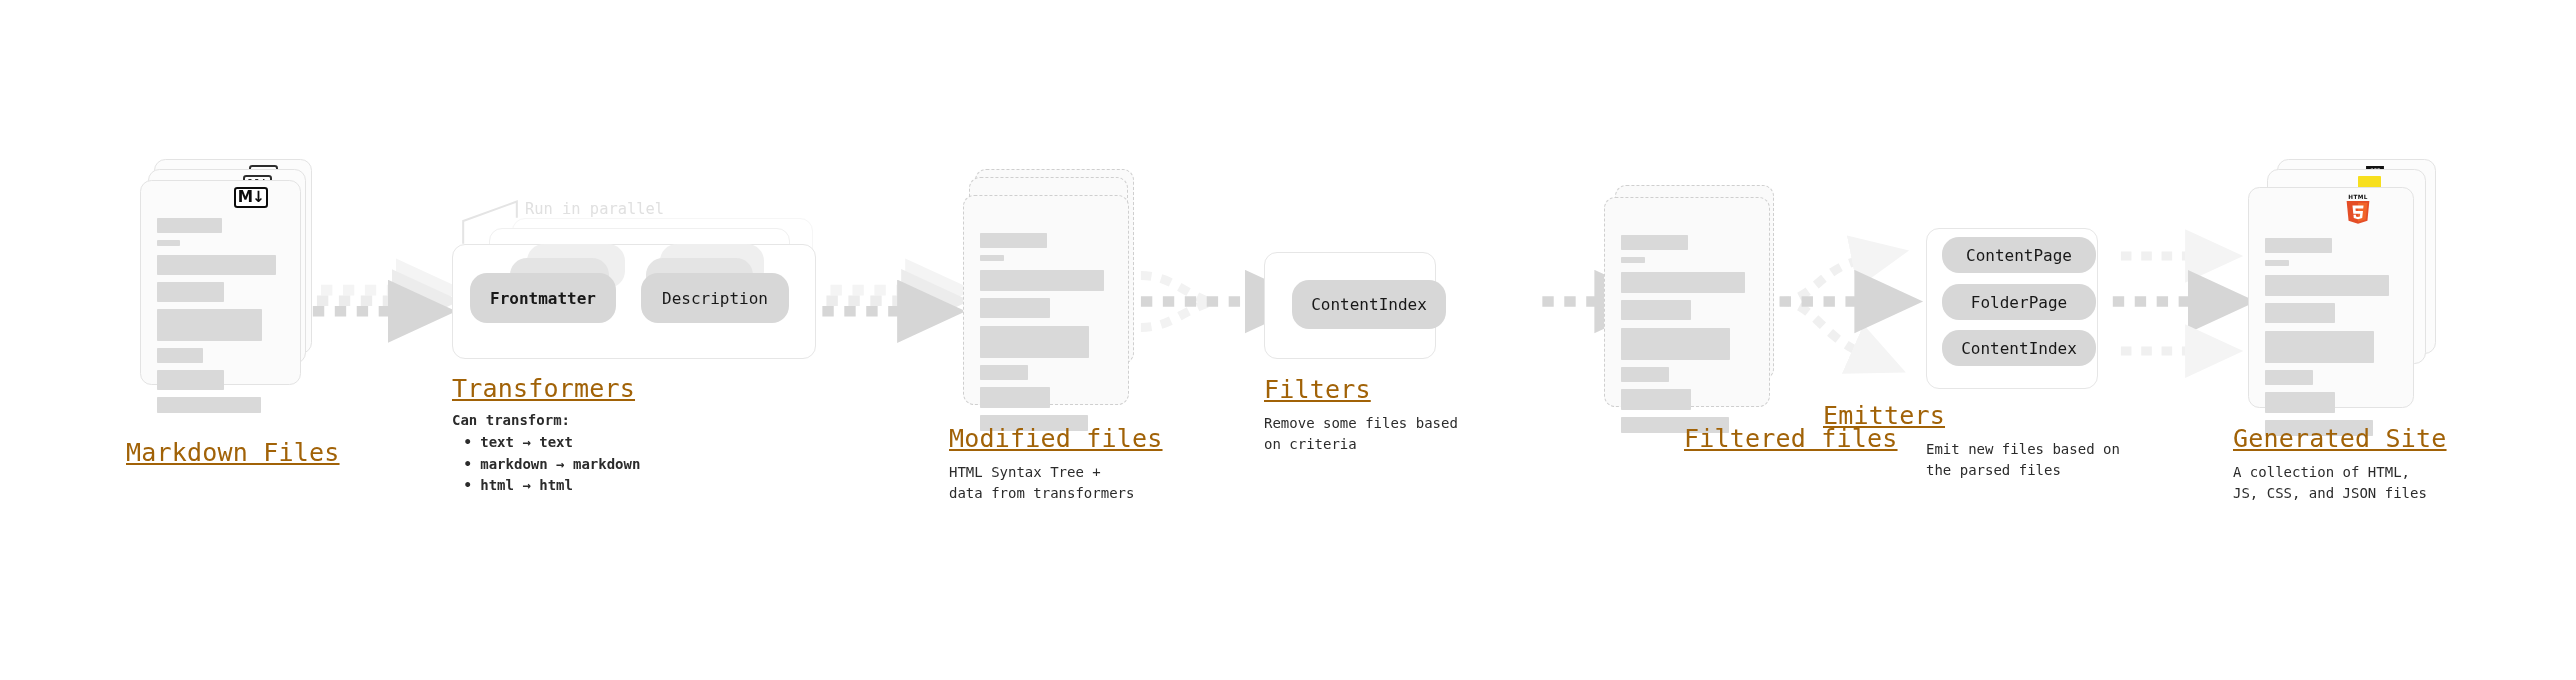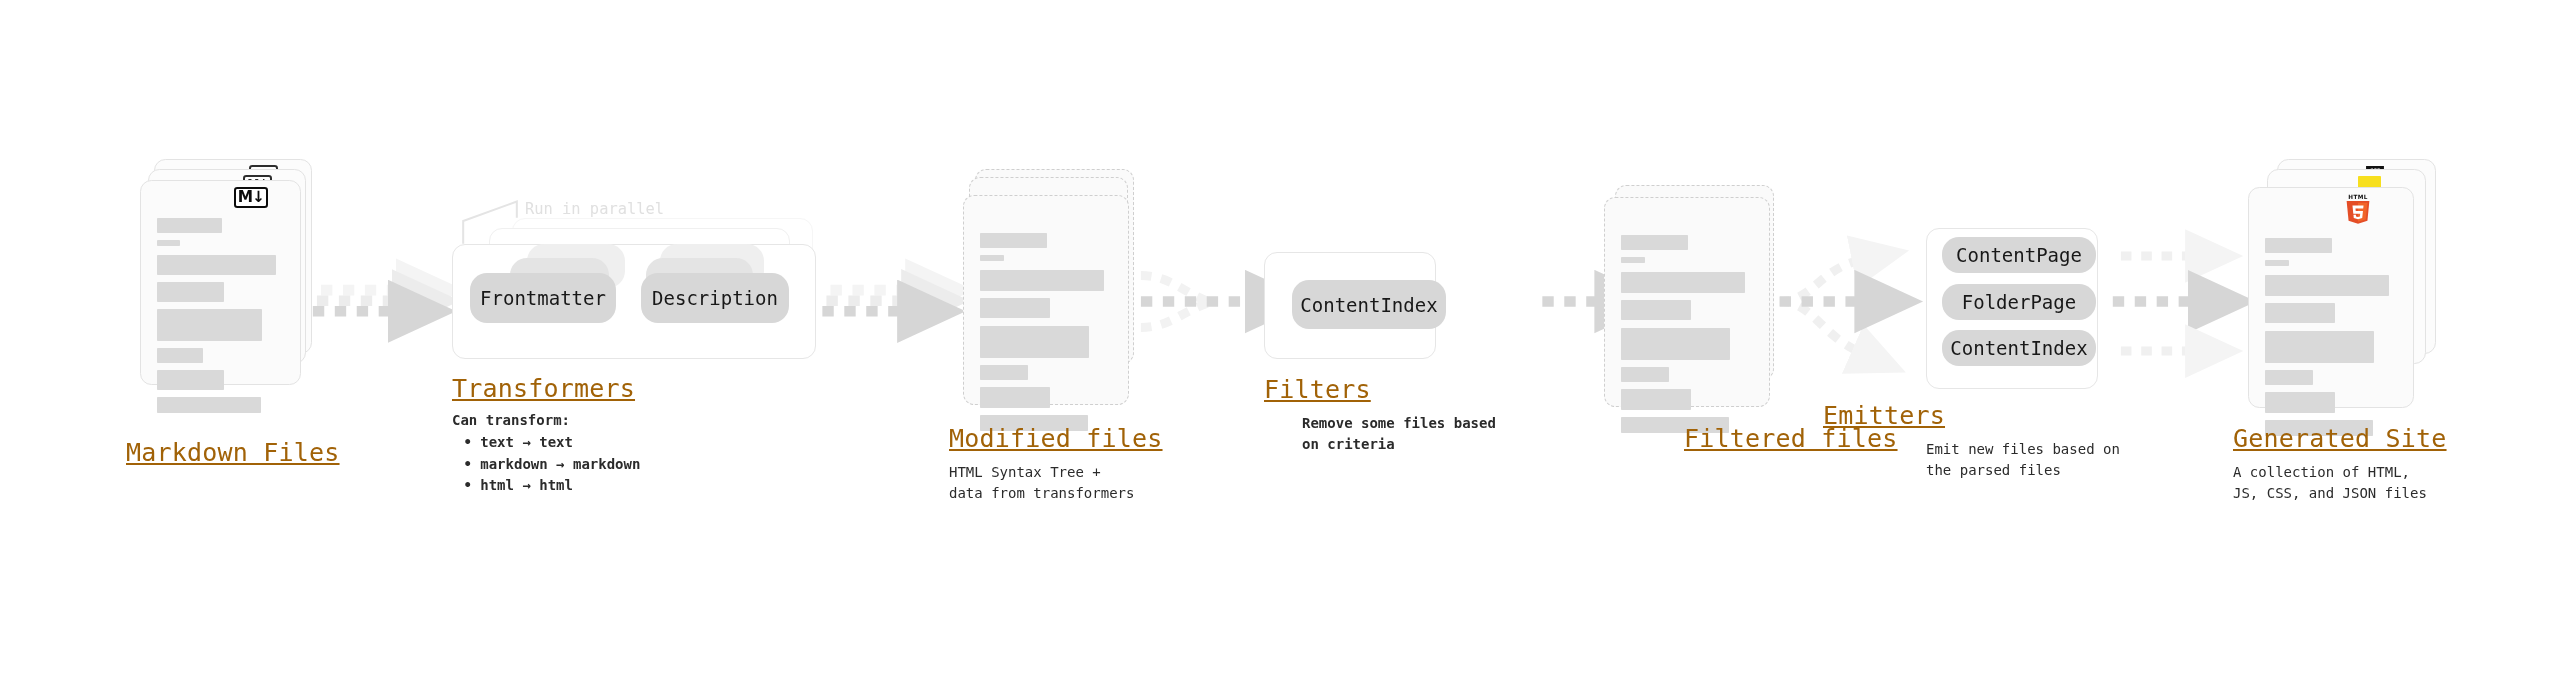--- a/index.html
+++ b/index.html
@@ -87,21 +87,21 @@
   }
   .groupbox.faded { border-color: #f0f0f0; }
   .groupbox.faded2 { border-color: #f6f6f6; }
 
   .chip {
     position: absolute;
     box-sizing: border-box;
     background: #d7d7d7;
     border-radius: 17px;
     color: #181818;
-    font-size: 19px;
+    font-size: 16px;
     display: flex;
     align-items: center;
     justify-content: center;
     white-space: nowrap;
   }
   .chip.f1 { background: #e4e4e4; color: transparent; }
   .chip.f2 { background: #efefef; color: transparent; }
 
   
   .md-badge {
@@ -227,21 +227,21 @@
 
     <div class="groupbox faded2" style="left:512px; top:218px; width:301px; height:114px;"></div>
     <div class="groupbox faded" style="left:489px; top:228px; width:301px; height:114px;"></div>
     <div class="groupbox" style="left:452px; top:244px; width:364px; height:115px;"></div>
 
     <div class="chip f2" style="left:527px; top:244px; width:98px; height:44px;"></div>
     <div class="chip f2" style="left:660px; top:244px; width:104px; height:44px;"></div>
     <div class="chip f1" style="left:510px; top:258px; width:99px; height:47px;"></div>
     <div class="chip f1" style="left:646px; top:258px; width:107px; height:47px;"></div>
 
-    <div class="chip" style="left:470px; top:273px; width:146px; height:50px;">Frontmatter</div>
+    <div class="chip" style="left:470px; top:273px; width:146px; height:50px;font-weight:bold;">Frontmatter</div>
     <div class="chip" style="left:641px; top:273px; width:148px; height:50px;">Description</div>
   </div>
 
   <div class="parallel-note" style="left:525px; top:200px;">Run in parallel</div>
 
   <div class="title" style="left:452px; top:374px;">Transformers</div>
 
   <div class="bullets" style="left:452px; top:410px;font-weight:bold;">
     <div class="row">Can transform:</div>
     <div class="row b">text → text</div>
@@ -267,21 +267,21 @@
   </div>
   <div class="title" style="left:949px; top:424px;">Modified files</div>
   <div class="subtitle" style="left:949px; top:462px;">HTML Syntax Tree +
 data from transformers</div>
 
   <div>
     <div class="groupbox" style="left:1264px; top:252px; width:172px; height:107px;"></div>
     <div class="chip" style="left:1292px; top:280px; width:154px; height:49px;">ContentIndex</div>
   </div>
   <div class="title" style="left:1264px; top:375px;">Filters</div>
-  <div class="subtitle" style="left:1302px; top:413px;font-weight:bold;">Remove some files based
+  <div class="subtitle" style="left:1264px; top:413px;">Remove some files based
 on criteria</div>
 
   <div class="stack">
     <div class="doc dashed" style="left:1615px; top:185px; width:159px; height:195px;"></div>
     <div class="doc dashed" style="left:1604px; top:197px; width:166px; height:210px;">
       <div class="doc-body">
         <div class="bar" style="width:51%; height:14.6px;"></div>
         <div class="bar" style="width:18%; height:5.7px; margin-bottom:9.8px;"></div>
         <div class="bar" style="width:94%; height:20.3px;"></div>
         <div class="bar" style="width:53%; height:20.3px;"></div>

